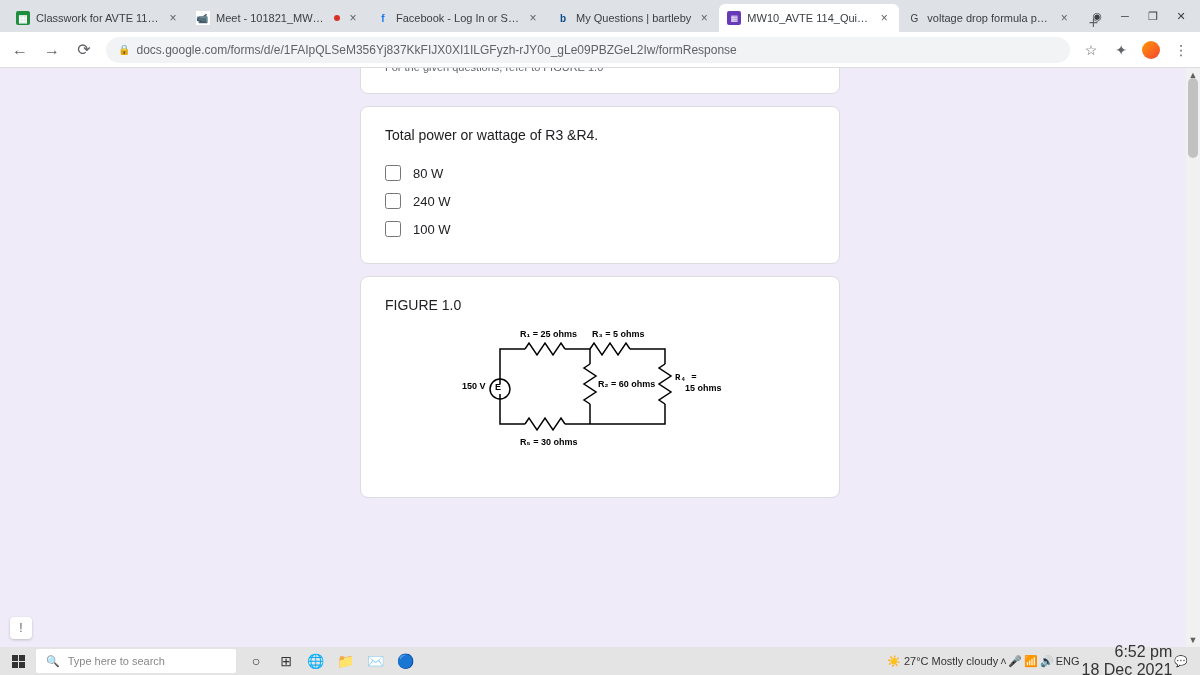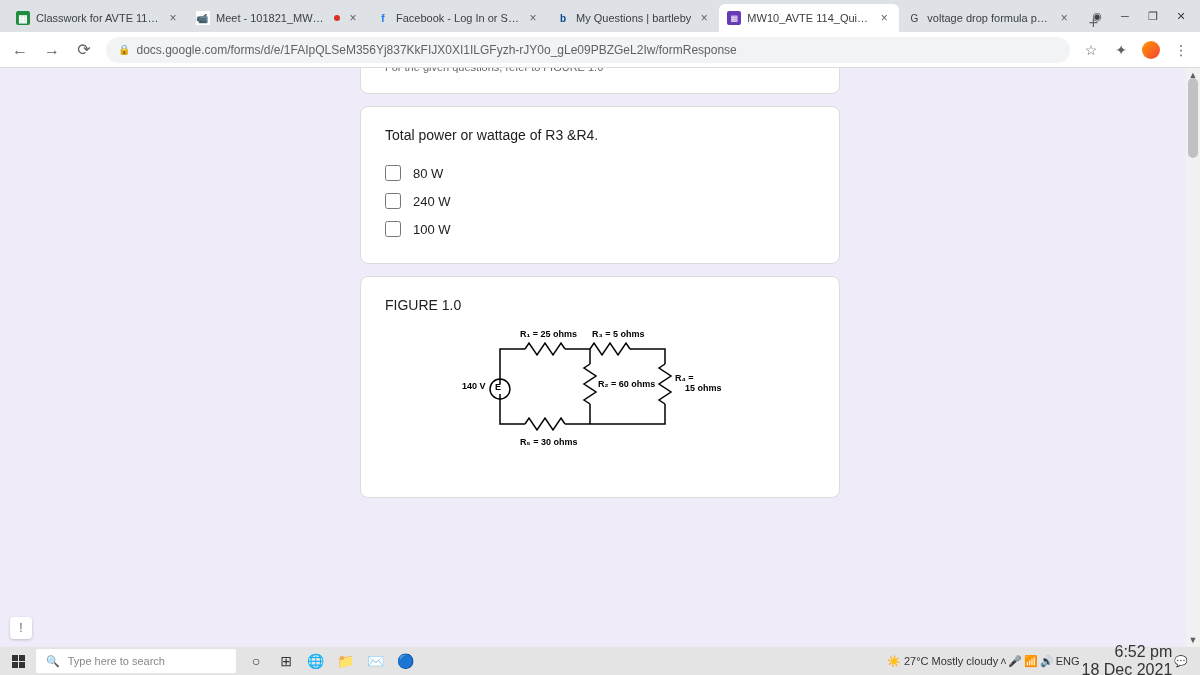--- a/index.html
+++ b/index.html
@@ -174,26 +174,26 @@
             <path d="M120,95 L95,95"></path>
 
             <path d="M95,95 l-4,-6 l-8,12 l-8,-12 l-8,12 l-8,-12 l-4,6"></path>
 
             <path d="M55,95 L30,95 L30,65"></path>
 
             <circle cx="30" cy="60" r="10"></circle>
           </g>
           <text x="30" y="64" text-anchor="middle" font-size="10" font-weight="bold"></text>
         </svg>
-        <div class="circuit-label" style="left:-8px; top:52px;">140 V</div>
+        <div class="circuit-label" style="left:-8px; top:52px;">150 V</div>
         <div class="circuit-label" style="left:25px; top:53px;">E</div>
         <div class="circuit-label" style="left:50px; top:0px;">R₁ = 25 ohms</div>
         <div class="circuit-label" style="left:122px; top:0px;">R₃ = 5 ohms</div>
         <div class="circuit-label" style="left:128px; top:50px;">R₂ = 60 ohms</div>
-        <div class="circuit-label" style="left:205px; top:44px;">R₄ =</div>
+        <div class="circuit-label" style="left:205px; top:44px;font-family:Liberation Mono, monospace;">R₄ =</div>
         <div class="circuit-label" style="left:215px; top:54px;">15 ohms</div>
         <div class="circuit-label" style="left:50px; top:108px;">R₅ = 30 ohms</div>
       </div>
     </div>
 
 
   </div>
 </div>
 
 <div class="scrollbar">

